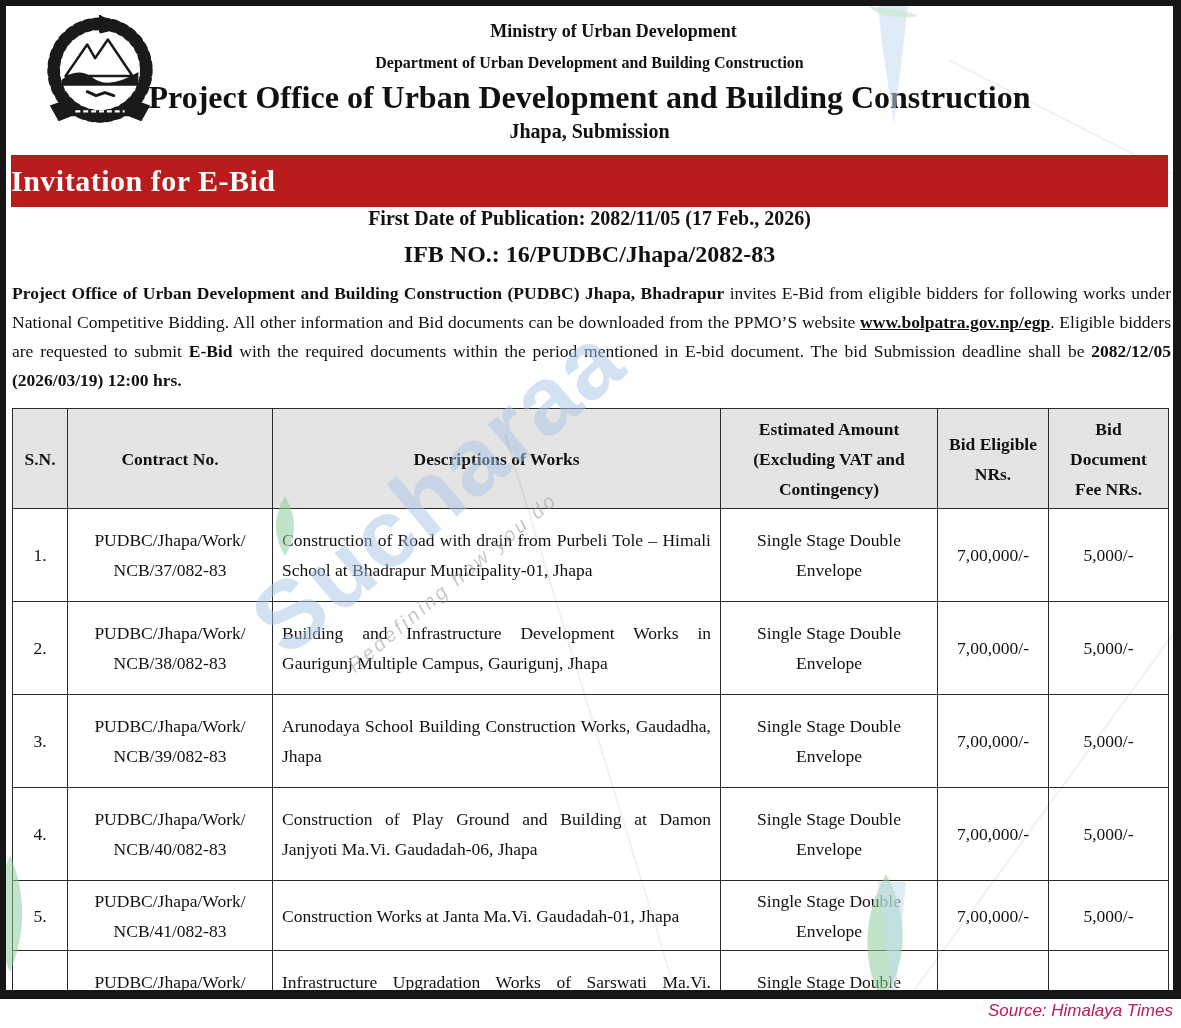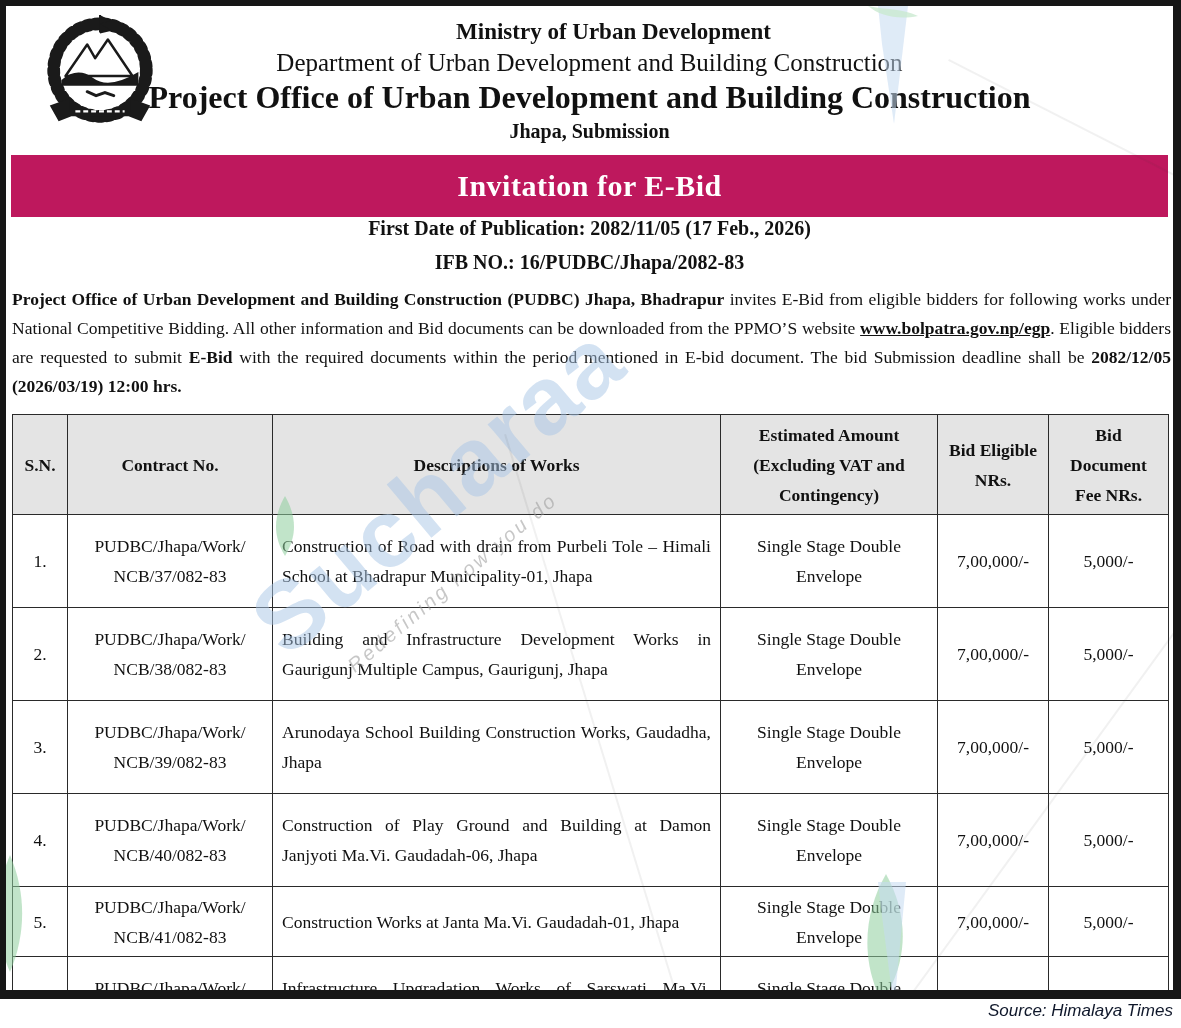--- a/index.html
+++ b/index.html
@@ -26,33 +26,33 @@
     font-family:"Liberation Sans", sans-serif; font-style:italic; font-size:20px;
     color:#9a9a9a; opacity:.55; transform:rotate(-40deg); transform-origin:left bottom;
     letter-spacing:3px; white-space:nowrap;
   }
   .wm-shape { position:absolute; opacity:.55; }
   .wm-line { position:absolute; height:2px; background:rgba(60,60,60,.07); transform-origin:left top; }
   
   .header { position:relative; padding-top:10px; text-align:center; z-index:2; }
   .emblem { position:absolute; left:30px; top:6px; width:128px; height:120px; }
   .h-line1 { font-size:21px; font-weight:bold; line-height:30px; }
-  .h-line2 { font-size:23px; font-weight:bold; line-height:31px;padding-left:48px; }
-  .h-line3 { font-size:25px; font-weight:normal; line-height:31px; }
+  .h-line2 { font-size:18px; font-weight:bold; line-height:31px;padding-left:48px; }
+  .h-line3 { font-size:16px; font-weight:bold; line-height:31px; }
   .h-line4 { font-size:32px; font-weight:bold; line-height:38px; }
   .h-line5 { font-size:20px; font-weight:bold; line-height:30px; }
   
   .banner {
-    margin:9px 5px 0 5px; height:62px; background:#be185d; color:#fff;
-    display:flex; align-items:center; justify-content:center;
+    margin:9px 5px 0 5px; height:52px; background:#b91c1c; color:#fff;
+    display:flex; align-items:center; 
     font-size:30px; font-weight:bold; letter-spacing:.5px; position:relative; z-index:2;
   }
   
   .pub-line { text-align:center; font-size:20px; font-weight:bold; position:relative; z-index:2; }
-  .ifb-line { margin-top:11px; text-align:center; font-size:20px; font-weight:bold; position:relative; z-index:2; }
+  .ifb-line { margin-top:11px; text-align:center; font-size:24px; font-weight:bold; position:relative; z-index:2; }
   
   .notice-para {
     margin:11px 2px 0 6px; font-size:17.5px; line-height:29px;
     text-align:justify; position:relative; z-index:2;
   }
   .notice-para .b { font-weight:bold; }
   .notice-para .u { text-decoration:underline; }
   
   table.bid-table {
     margin:13px 6px 0 6px; border-collapse:collapse; width:1156px;
@@ -67,21 +67,21 @@
   }
   .bid-table td { height:70px; line-height:30px; padding:0 6px; text-align:center; }
   .bid-table td.desc { text-align:justify; padding:16px 9px; }
   
   .signature {
     margin:9px 14px 0 0; text-align:right; font-size:20px; font-weight:bold;
     position:relative; z-index:2;
   }
   .source-line {
     position:absolute; right:8px; top:1001px;
-    font-family:"Liberation Sans", sans-serif; font-style:italic; font-size:17px; color:#0f172a;
+    font-family:"Liberation Sans", sans-serif; font-style:italic; font-size:17px; color:#be185d;
   }
 </style>
 </head>
 <body>
 
 <div class="frame">
 
   <div class="wm-layer">
     <div class="wm-brand">Sucharaa</div>
     <div class="wm-tagline">Redefining how you do</div>

